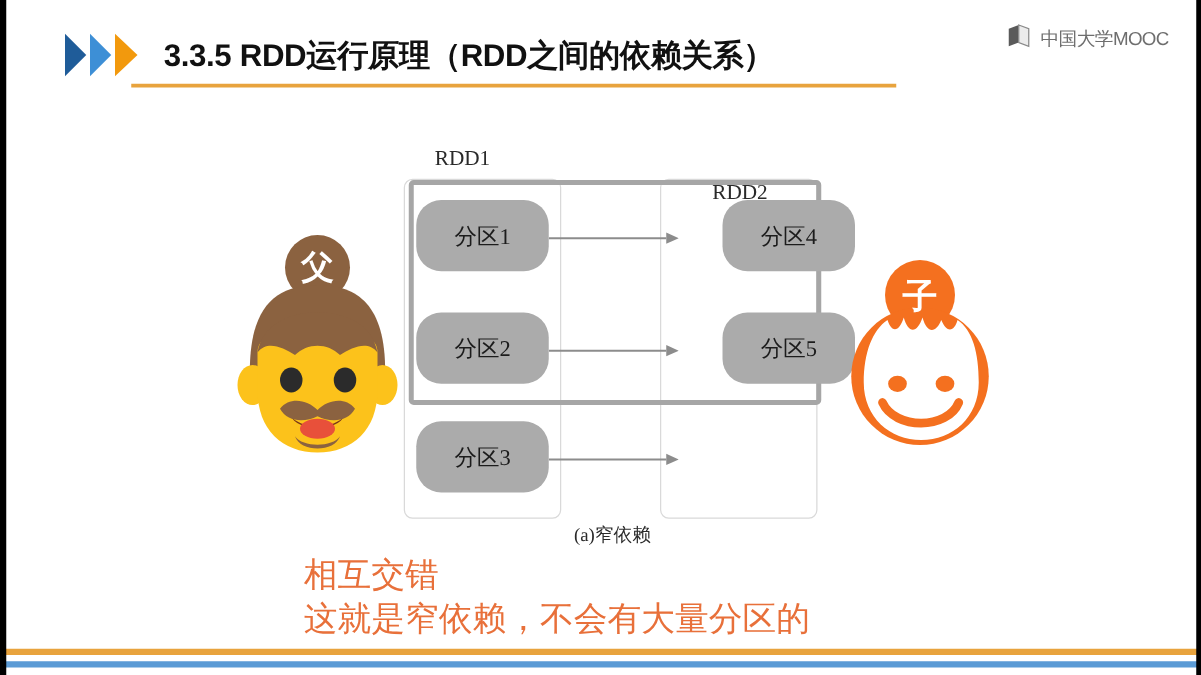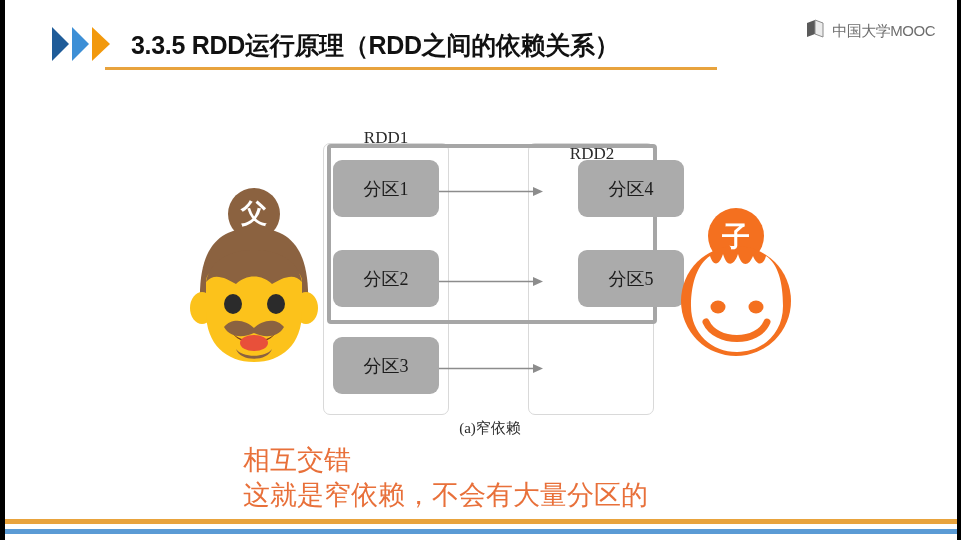--- a/index.html
+++ b/index.html
@@ -97,21 +97,21 @@
 
   .rdd-label {
     position: absolute;
     top: 117px;
     font-family: "Liberation Serif", "DejaVu Serif", serif;
     font-size: 17px;
     color: #2A2A2A;
     width: 90px;
     text-align: center;
   }
-  .rdd-label.l1 { left: 341px; margin-top: 11px; }
+  .rdd-label.l1 { left: 325px; }
   .rdd-label.l2 { left: 547px; margin-top: 27px; }
 
   
   .rdd-col {
     position: absolute;
     top: 143px;
     width: 126px;
     height: 272px;
     border: 1.5px solid #D9D9D9;
     border-radius: 7px;
@@ -132,21 +132,21 @@
     border-radius: 4px;
     box-sizing: border-box;
     background: transparent;
   }
 
   .part {
     position: absolute;
     width: 106px;
     height: 57px;
     background: #ABABAB;
-    border-radius: 9px;
+    border-radius: 20px;
     display: flex;
     align-items: center;
     justify-content: center;
     font-family: "Liberation Serif", "DejaVu Serif", serif;
     font-size: 18px;
     color: #1C1C1C;
     box-sizing: border-box;
   }
   .part.cA { left: 333px; }
   .part.cB { left: 538px; margin-left: 40px; }

